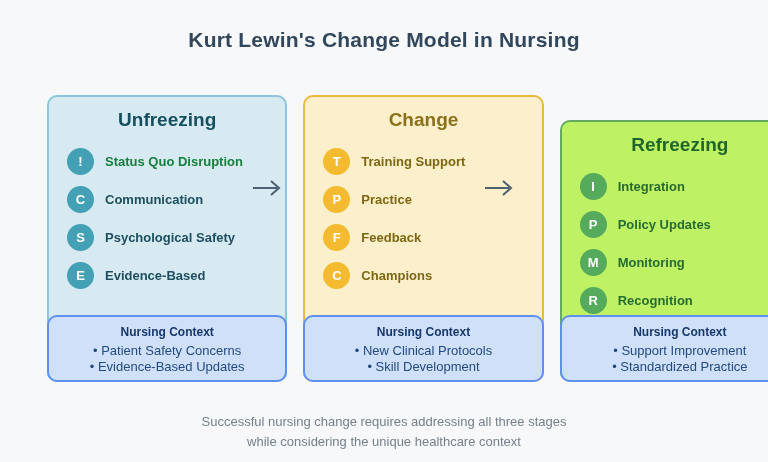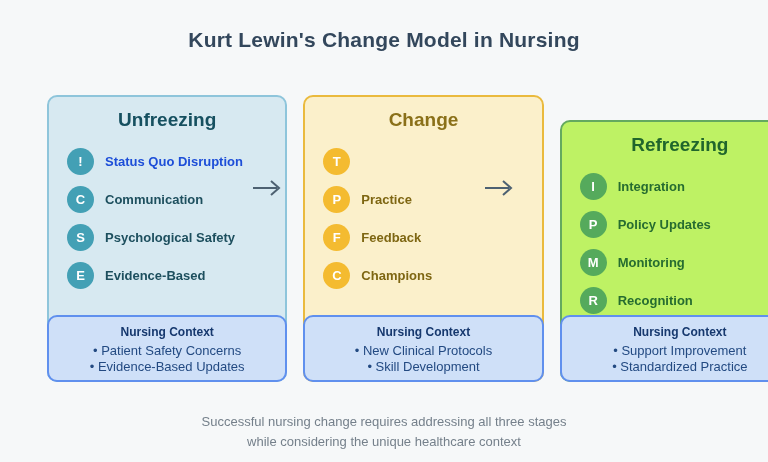--- a/index.html
+++ b/index.html
@@ -118,21 +118,21 @@
 
   <h1 class="title" style="color: rgb(51, 71, 92);">Kurt Lewin's Change Model in Nursing</h1>
 
   <div class="columns">
 
     <section class="column" style="background: rgb(215, 233, 241); border-color: rgb(142, 197, 219);">
       <h2 class="col-header" style="color: rgb(22, 80, 96);">Unfreezing</h2>
       <div class="items">
         <div class="item">
           <span class="badge" style="background: rgb(67, 160, 181);">!</span>
-          <span class="item-label" style="color: #1d4ed8;">Status Quo Disruption</span>
+          <span class="item-label" style="color: #15803d;">Status Quo Disruption</span>
         </div>
         <div class="item">
           <span class="badge" style="background: rgb(67, 160, 181);">C</span>
           <span class="item-label" style="color: rgb(29, 79, 94);">Communication</span>
         </div>
         <div class="item">
           <span class="badge" style="background: rgb(67, 160, 181);">S</span>
           <span class="item-label" style="color: rgb(29, 79, 94);">Psychological Safety</span>
         </div>
         <div class="item">
@@ -145,20 +145,21 @@
         <div class="ctx-bullet" style="color: rgb(35, 74, 130);">Patient Safety Concerns</div>
         <div class="ctx-bullet" style="color: rgb(35, 74, 130);">Evidence-Based Updates</div>
       </div>
     </section>
 
     <section class="column" style="background: rgb(251, 240, 203); border-color: rgb(234, 186, 62);">
       <h2 class="col-header" style="color: rgb(138, 112, 25);">Change</h2>
       <div class="items">
         <div class="item">
           <span class="badge" style="background: rgb(244, 187, 48);">T</span>
+          <span class="item-label" style="color: rgb(126, 102, 18);">Training Support</span>
         </div>
         <div class="item">
           <span class="badge" style="background: rgb(244, 187, 48);">P</span>
           <span class="item-label" style="color: rgb(126, 102, 18);">Practice</span>
         </div>
         <div class="item">
           <span class="badge" style="background: rgb(244, 187, 48);">F</span>
           <span class="item-label" style="color: rgb(126, 102, 18);">Feedback</span>
         </div>
         <div class="item">

